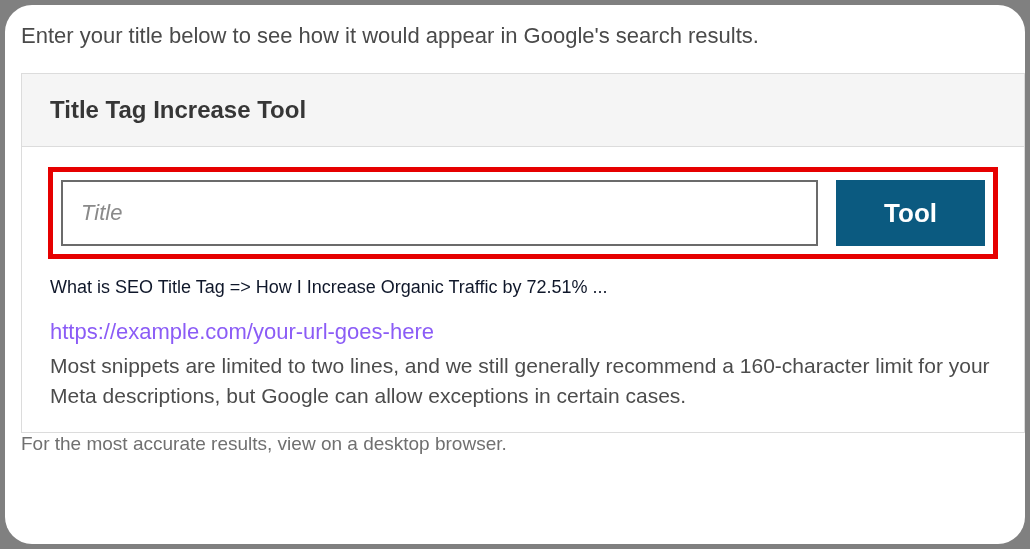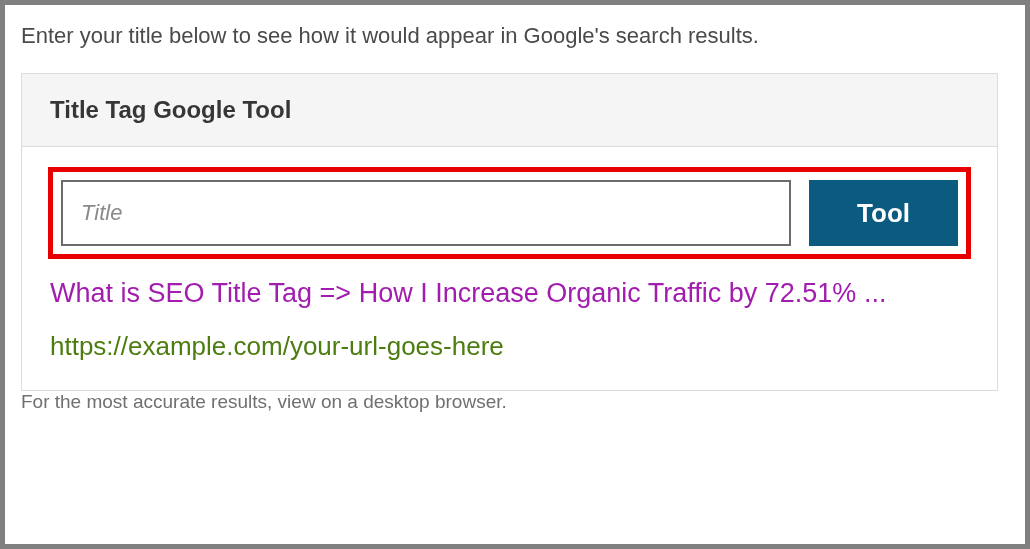--- a/index.html
+++ b/index.html
@@ -9,22 +9,23 @@
     }
     body {
       font-family: 'Segoe UI', 'Helvetica Neue', Arial, sans-serif;
       background: #808080;
       padding: 5px;
       width: 1030px;
       height: 549px;
     }
     .outer-panel {
       background: #ffffff;
-      padding: 18px 27px 14px 16px;
+      padding: 18px 0 14px 16px;
       height: 100%;
+      border-radius: 27px;
     }
     .intro-text {
       color: #4a4a4a;
       font-size: 22px;
       margin-bottom: 24px;
     }
     .tool-card {
       border: 1px solid #dcdcdc;
     }
     .tool-header {
@@ -70,28 +71,28 @@
       font-weight: 700;
       padding: 0 48px;
       cursor: pointer;
       font-family: inherit;
     }
     .serp-preview {
       margin-top: 16px;
       padding: 0 2px;
     }
     .serp-title {
-      color: #a21caf;
-      font-size: 27px;
+      color: #0f172a;
+      font-size: 18px;
       line-height: 1.35;
       margin-bottom: 4px;
     }
     .serp-url {
-      color: #4d7c0f;
-      font-size: 26px;
+      color: #8b5cf6;
+      font-size: 22px;
       margin-bottom: 6px;
       margin-top: 20px;
     }
     .serp-desc {
       color: #4c4c4c;
       font-size: 21px;
       line-height: 1.4;
     }
     .footnote {
       color: #707070;
@@ -100,33 +101,34 @@
   </style>
 </head>
 <body>
 
 <div class="outer-panel">
 
   <p class="intro-text">Enter your title below to see how it would appear in Google's search results.</p>
 
   <div class="tool-card">
     <div class="tool-header">
-      <div class="tool-header-title">Title Tag Google Tool</div>
+      <div class="tool-header-title">Title Tag Increase Tool</div>
     </div>
 
     <div class="tool-body">
 
       <div class="highlight-frame">
         <input type="text" class="title-input" placeholder="Title" style="">
         <button class="check-btn">Tool</button>
       </div>
 
       <div class="serp-preview">
         <div class="serp-title">What is SEO Title Tag =&gt; How I Increase Organic Traffic by 72.51% ...</div>
         <div class="serp-url">https://example.com/your-url-goes-here</div>
+        <div class="serp-desc">Most snippets are limited to two lines, and we still generally recommend a 160-character limit for your Meta descriptions, but Google can allow exceptions in certain cases.</div>
       </div>
 
     </div>
   </div>
 
   <p class="footnote">For the most accurate results, view on a desktop browser.</p>
 
 </div>
 
 </body></html>

